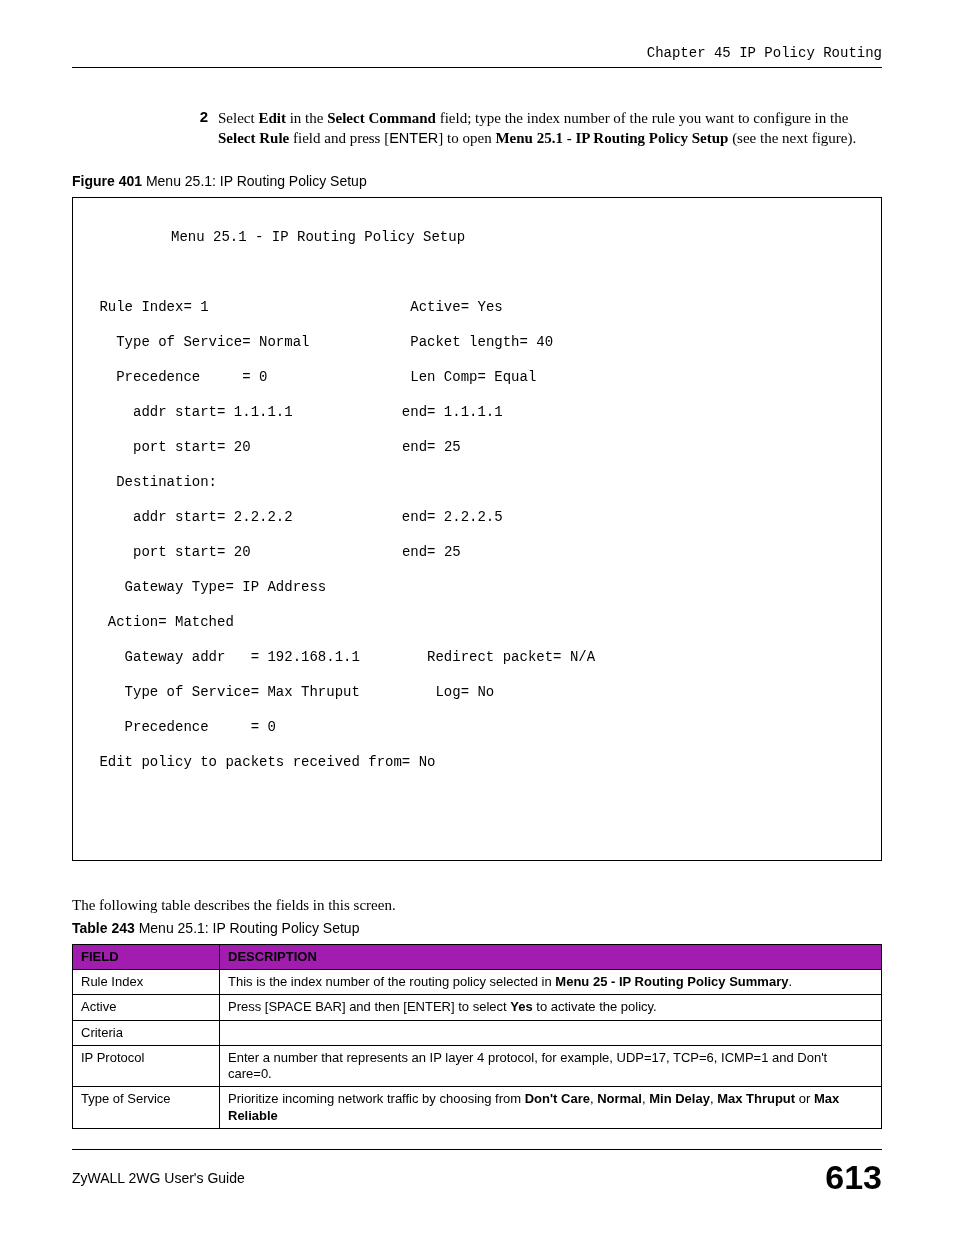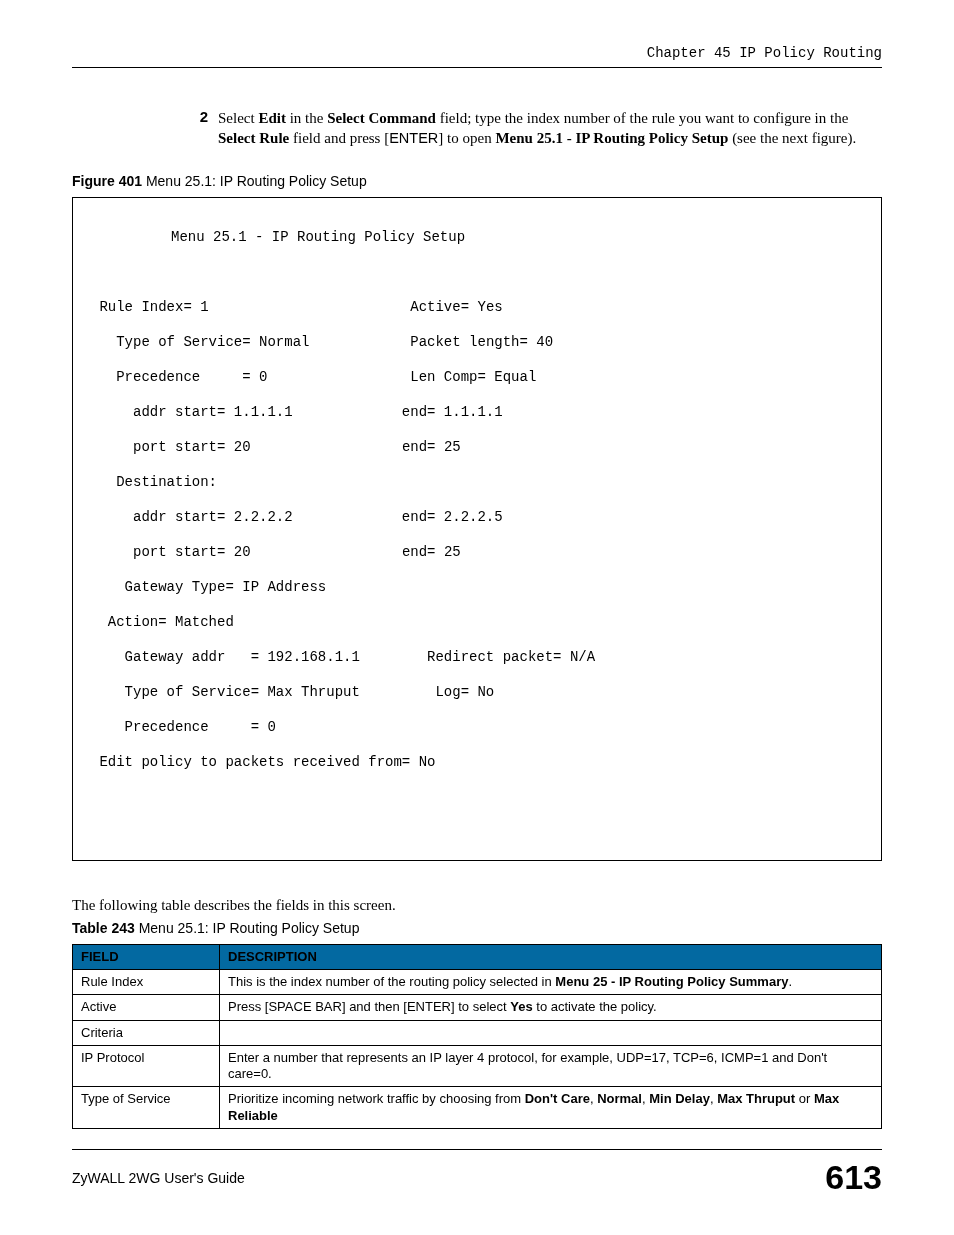--- a/index.html
+++ b/index.html
@@ -77,21 +77,21 @@
   table.desc th, table.desc td {
     border: 1px solid #000;
     padding: 4px 8px;
     text-align: left;
     vertical-align: top;
     line-height: 1.25;
   }
   table.desc th {
     font-weight: bold;
     font-variant: small-caps;
-    background: #0369a1;
+    background: #a21caf;
     font-size: 13px;
   }
   .footer {
     position: absolute;
     left: 72px;
     right: 72px;
     bottom: 38px;
     border-top: 1px solid #000;
     display: flex;
     justify-content: space-between;

